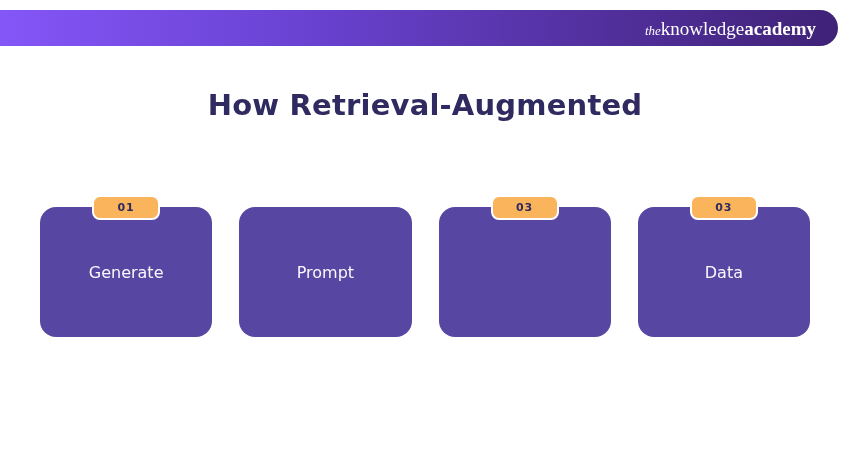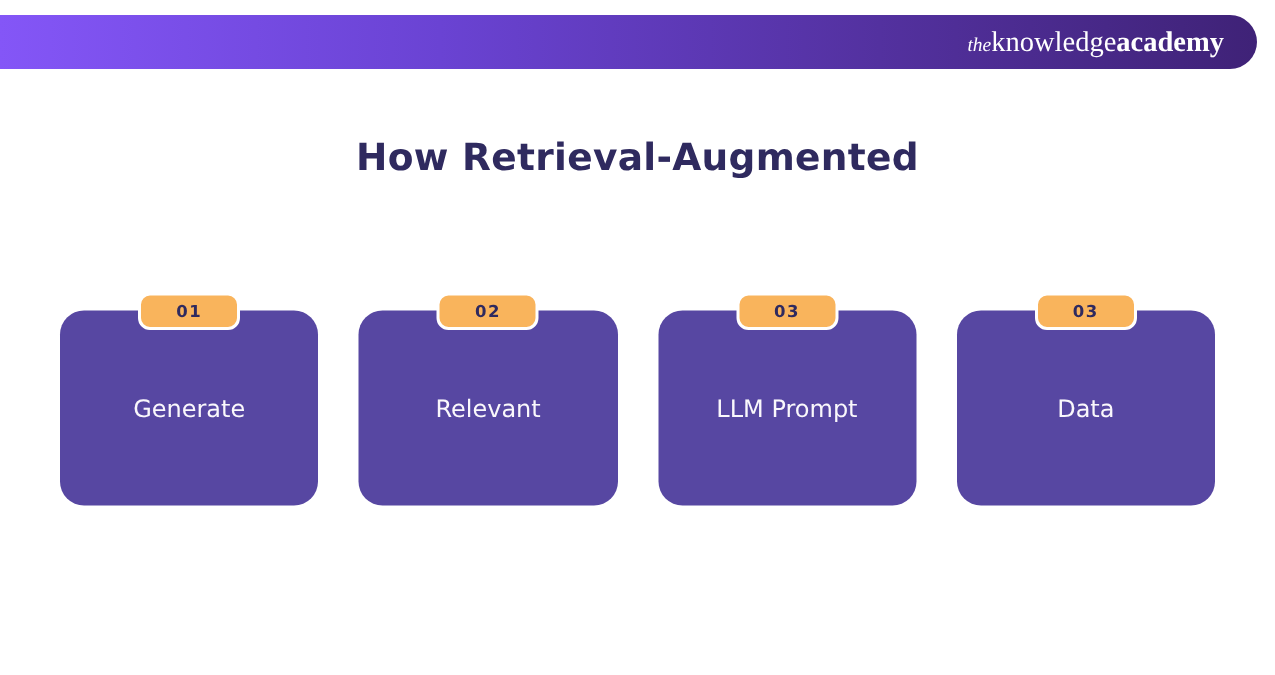--- a/index.html
+++ b/index.html
@@ -39,21 +39,21 @@
 
   
   .title {
     position: absolute;
     top: 86px;
     left: 0;
     width: 100%;
     text-align: center;
     color: #2F2A5F;
     font-weight: bold;
-    font-size: 25px;
+    font-size: 29px;
     line-height: 38px;
     letter-spacing: 0.2px;
   }
   .title span { display: block; }
 
   
   .cards-row {
     position: absolute;
     left: 40px;
     top: 195px;
@@ -116,30 +116,28 @@
 <div class="cards-row">
 
   <div class="card-wrap">
     <div class="badge">01</div>
     <div class="card">
       <span>Generate</span>
     </div>
   </div>
 
   <div class="card-wrap">
-    <div class="badge">02</div>
     <div class="card">
-      <span>Relevant</span>
+      <span>Prompt</span>
     </div>
   </div>
 
   <div class="card-wrap">
     <div class="badge">03</div>
     <div class="card">
-      <span>LLM Prompt</span>
     </div>
   </div>
 
   <div class="card-wrap">
     <div class="badge">03</div>
     <div class="card">
       <span>Data</span>
     </div>
   </div>
 

